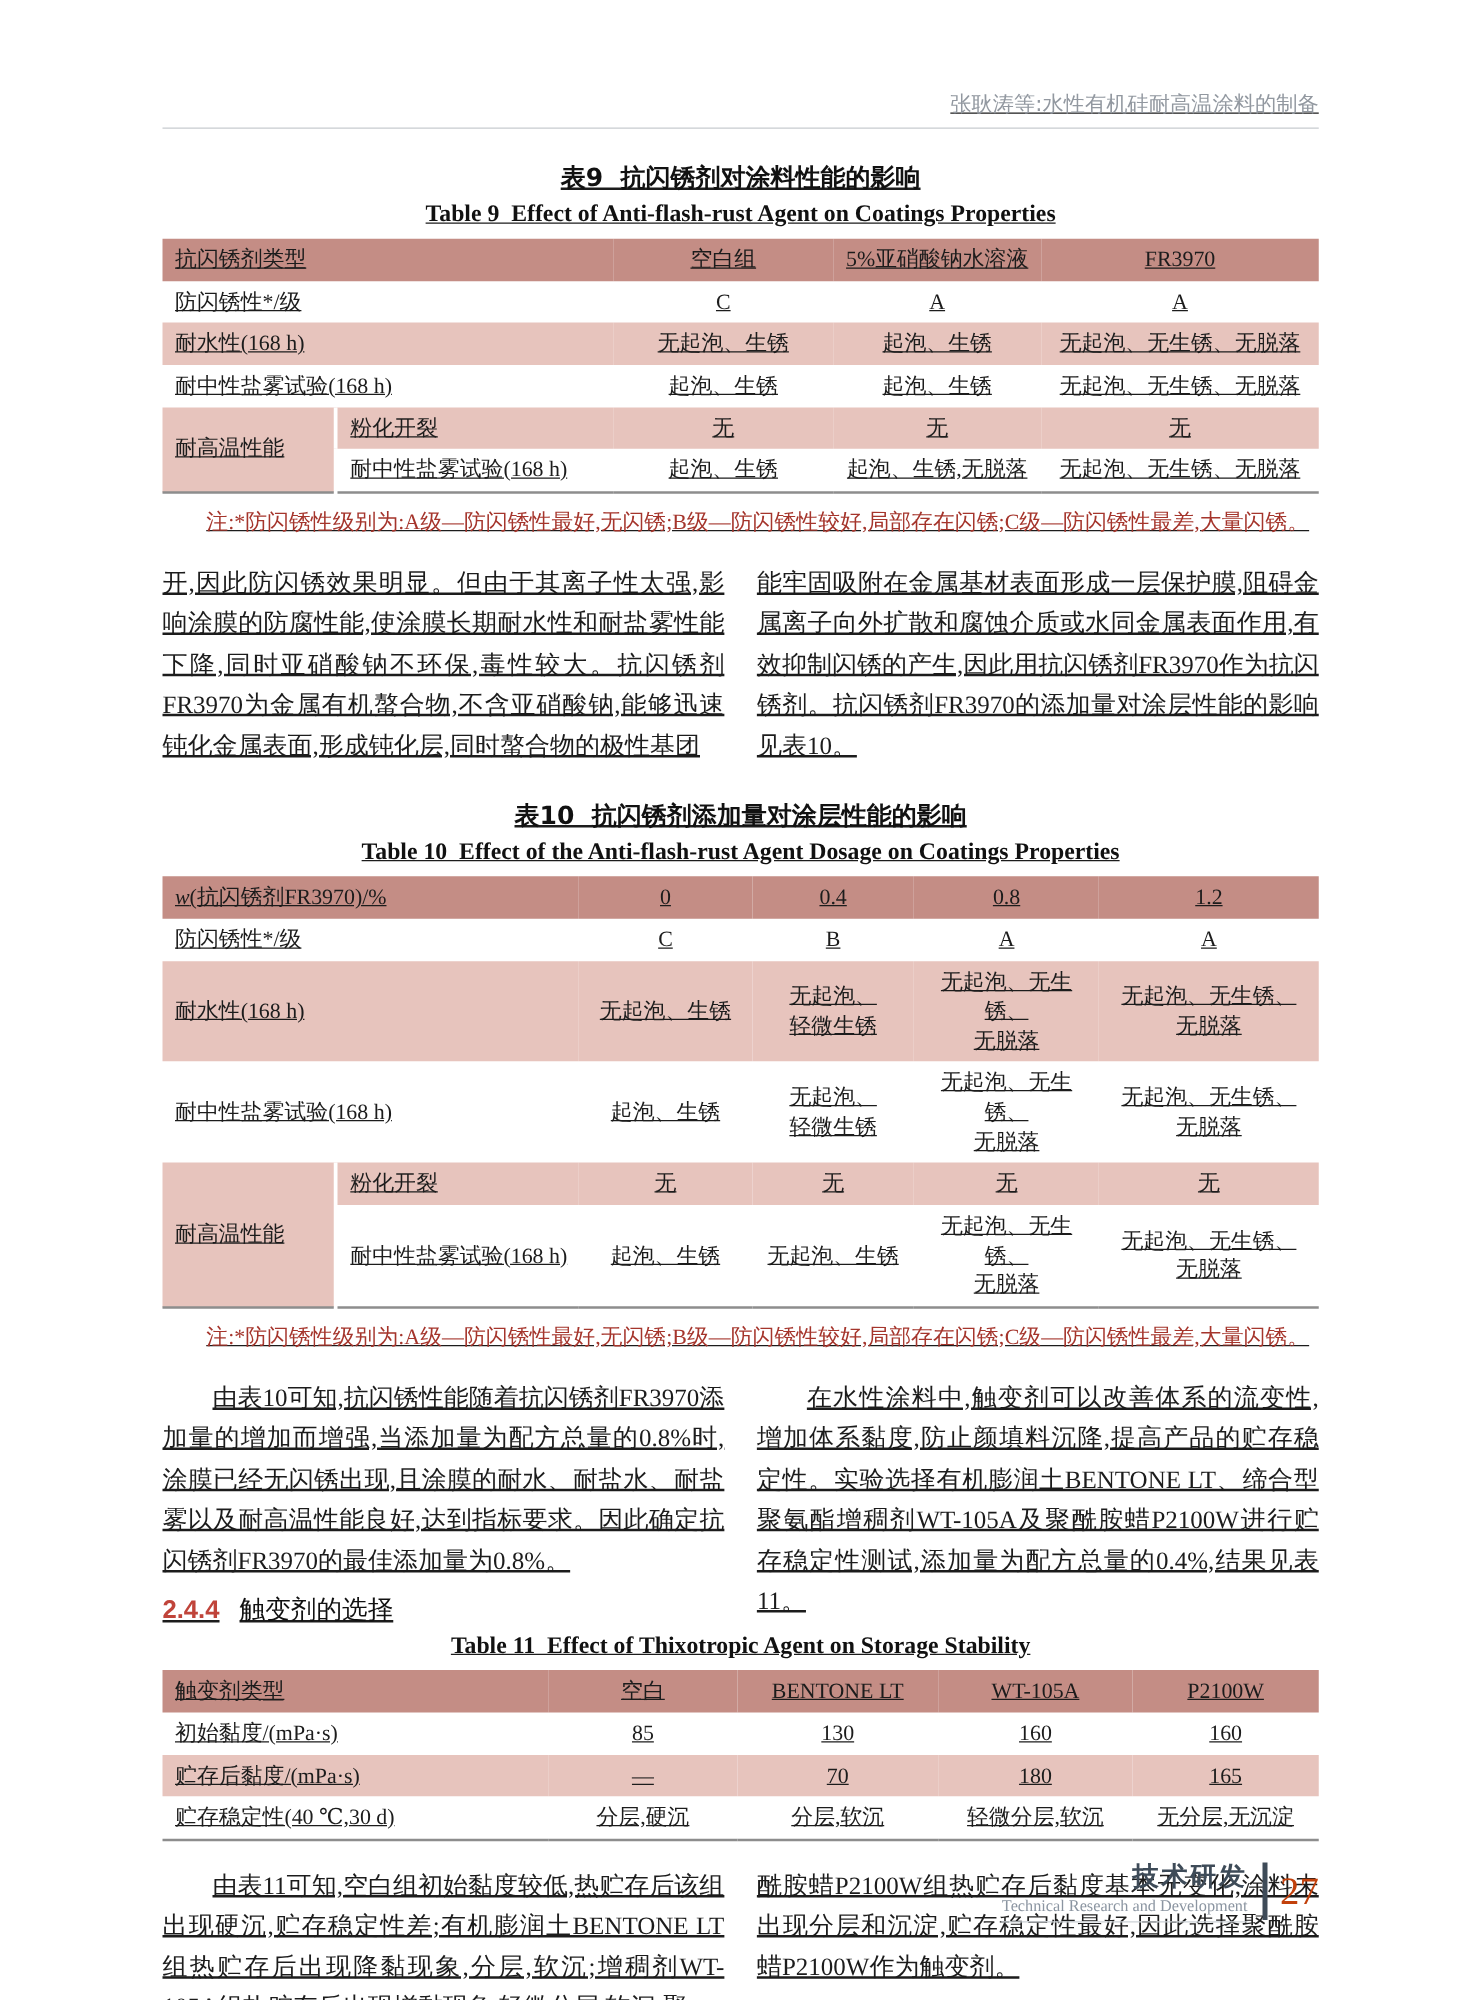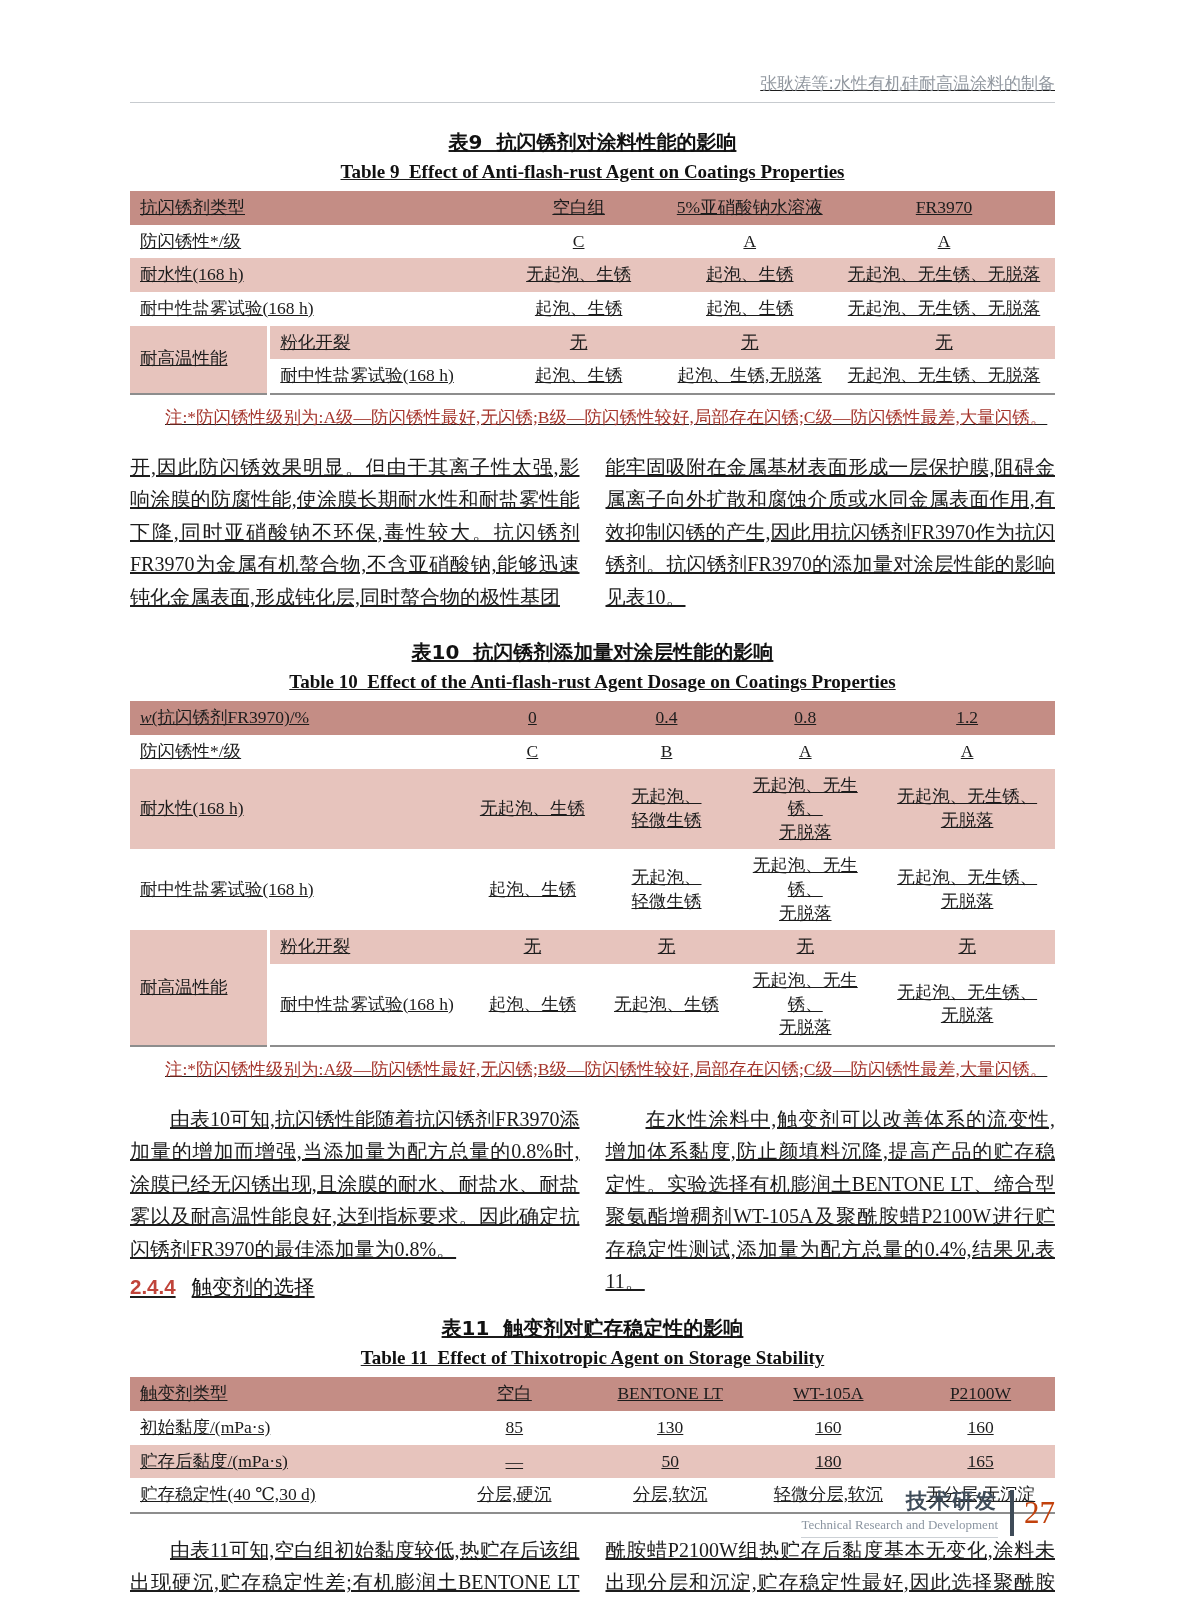--- a/index.html
+++ b/index.html
@@ -271,21 +271,20 @@
       <p class="ind">由表10可知,抗闪锈性能随着抗闪锈剂FR3970添加量的增加而增强,当添加量为配方总量的0.8%时,涂膜已经无闪锈出现,且涂膜的耐水、耐盐水、耐盐雾以及耐高温性能良好,达到指标要求。因此确定抗闪锈剂FR3970的最佳添加量为0.8%。</p>
       <div class="sec-head">
         <span class="sec-num">2.4.4</span><span class="sec-title">触变剂的选择</span>
       </div>
     </div>
     <div class="col">
       <p class="ind">在水性涂料中,触变剂可以改善体系的流变性,增加体系黏度,防止颜填料沉降,提高产品的贮存稳定性。实验选择有机膨润土BENTONE LT、缔合型聚氨酯增稠剂WT-105A及聚酰胺蜡P2100W进行贮存稳定性测试,添加量为配方总量的0.4%,结果见表11。</p>
     </div>
   </div>
 
-  <div class="tt-cn" style="margin-top:14px;">表11  触变剂对贮存稳定性的影响</div>
   <div class="tt-en">Table 11  Effect of Thixotropic Agent on Storage Stability</div>
 
   <table class="tbl">
     <colgroup>
       <col style="width:33.4%">
         <col style="width:16.3%">
         <col style="width:17.4%">
         <col style="width:16.8%">
         <col style="width:16.1%">
     </colgroup>
@@ -300,21 +299,21 @@
     <tr>
       <td class="lbl">初始黏度/(mPa·s)</td>
       <td>85</td>
       <td>130</td>
       <td>160</td>
       <td>160</td>
     </tr>
     <tr class="alt">
       <td class="lbl">贮存后黏度/(mPa·s)</td>
       <td>—</td>
-      <td>50</td>
+      <td>70</td>
       <td>180</td>
       <td>165</td>
     </tr>
     <tr>
       <td class="lbl">贮存稳定性(40 ℃,30 d)</td>
       <td>分层,硬沉</td>
       <td>分层,软沉</td>
       <td>轻微分层,软沉</td>
       <td>无分层,无沉淀</td>
     </tr>

